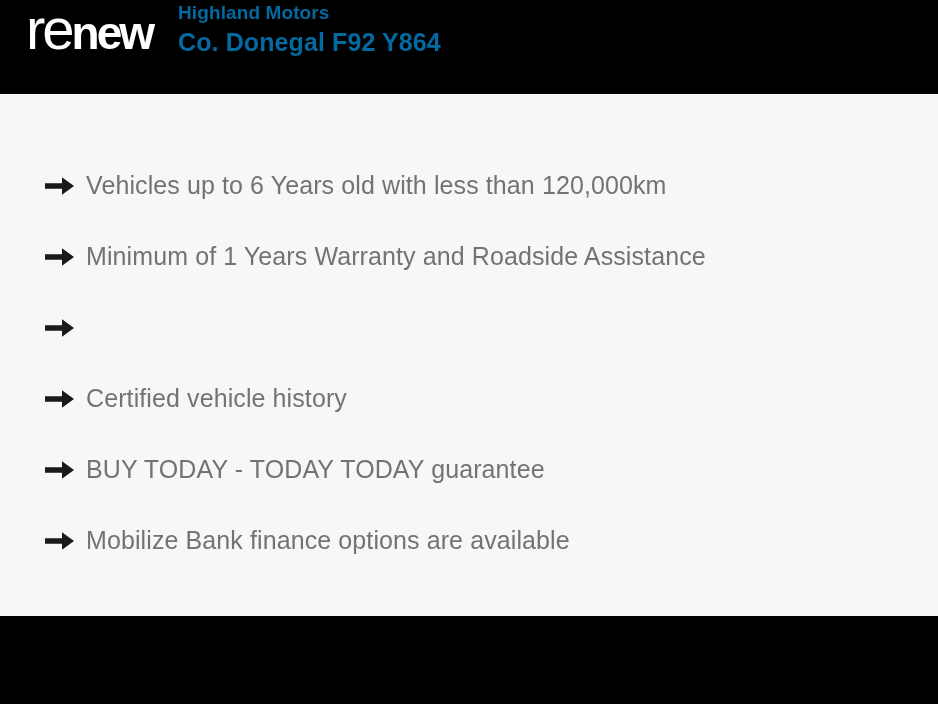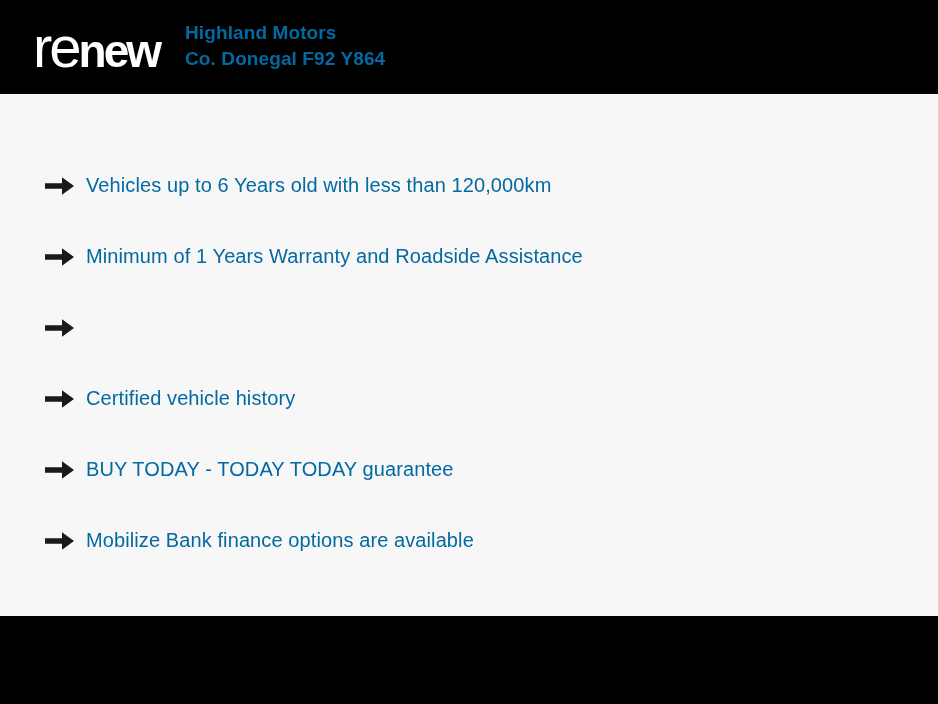--- a/index.html
+++ b/index.html
@@ -19,22 +19,21 @@
     height: 704px;
     background: #000000;
     display: flex;
     flex-direction: column;
   }
   
   .header {
     height: 94px;
     background: #000000;
     display: flex;
-    align-items: center;
-    padding-left: 33px;
+    padding-left: 26px;
     box-sizing: border-box;
     flex: 0 0 auto;
   }
   .logo {
     display: flex;
     align-items: baseline;
     color: #ffffff;
     letter-spacing: -2px;
     line-height: 1;
     margin-right: 26px;
@@ -53,21 +52,21 @@
     color: #0369a1;
     line-height: 1.35;
     padding-bottom: 2px;
   }
   .dealer-name {
     font-size: 19px;
     font-weight: 700;
     letter-spacing: .1px;
   }
   .dealer-address {
-    font-size: 19px;
+    font-size: 25px;
     font-weight: 700;
     letter-spacing: .1px;
   }
   
   .panel {
     background: #f7f7f7;
     flex: 0 0 auto;
     height: 522px;
     padding: 56px 0 0 44px;
     box-sizing: border-box;
@@ -86,24 +85,24 @@
   .arrow-icon {
     flex: 0 0 auto;
     width: 32px;
     height: 22px;
     margin-right: 10px;
     display: flex;
     align-items: center;
     justify-content: center;
   }
   .feature-text {
-    font-size: 20px;
+    font-size: 25px;
     font-weight: 400;
     letter-spacing: .1px;
-    color: #0369a1;
+    color: #737373;
     white-space: nowrap;
   }
   
   .footer {
     flex: 1 1 auto;
     background: #000000;
   }
 </style>
 </head>
 <body>

